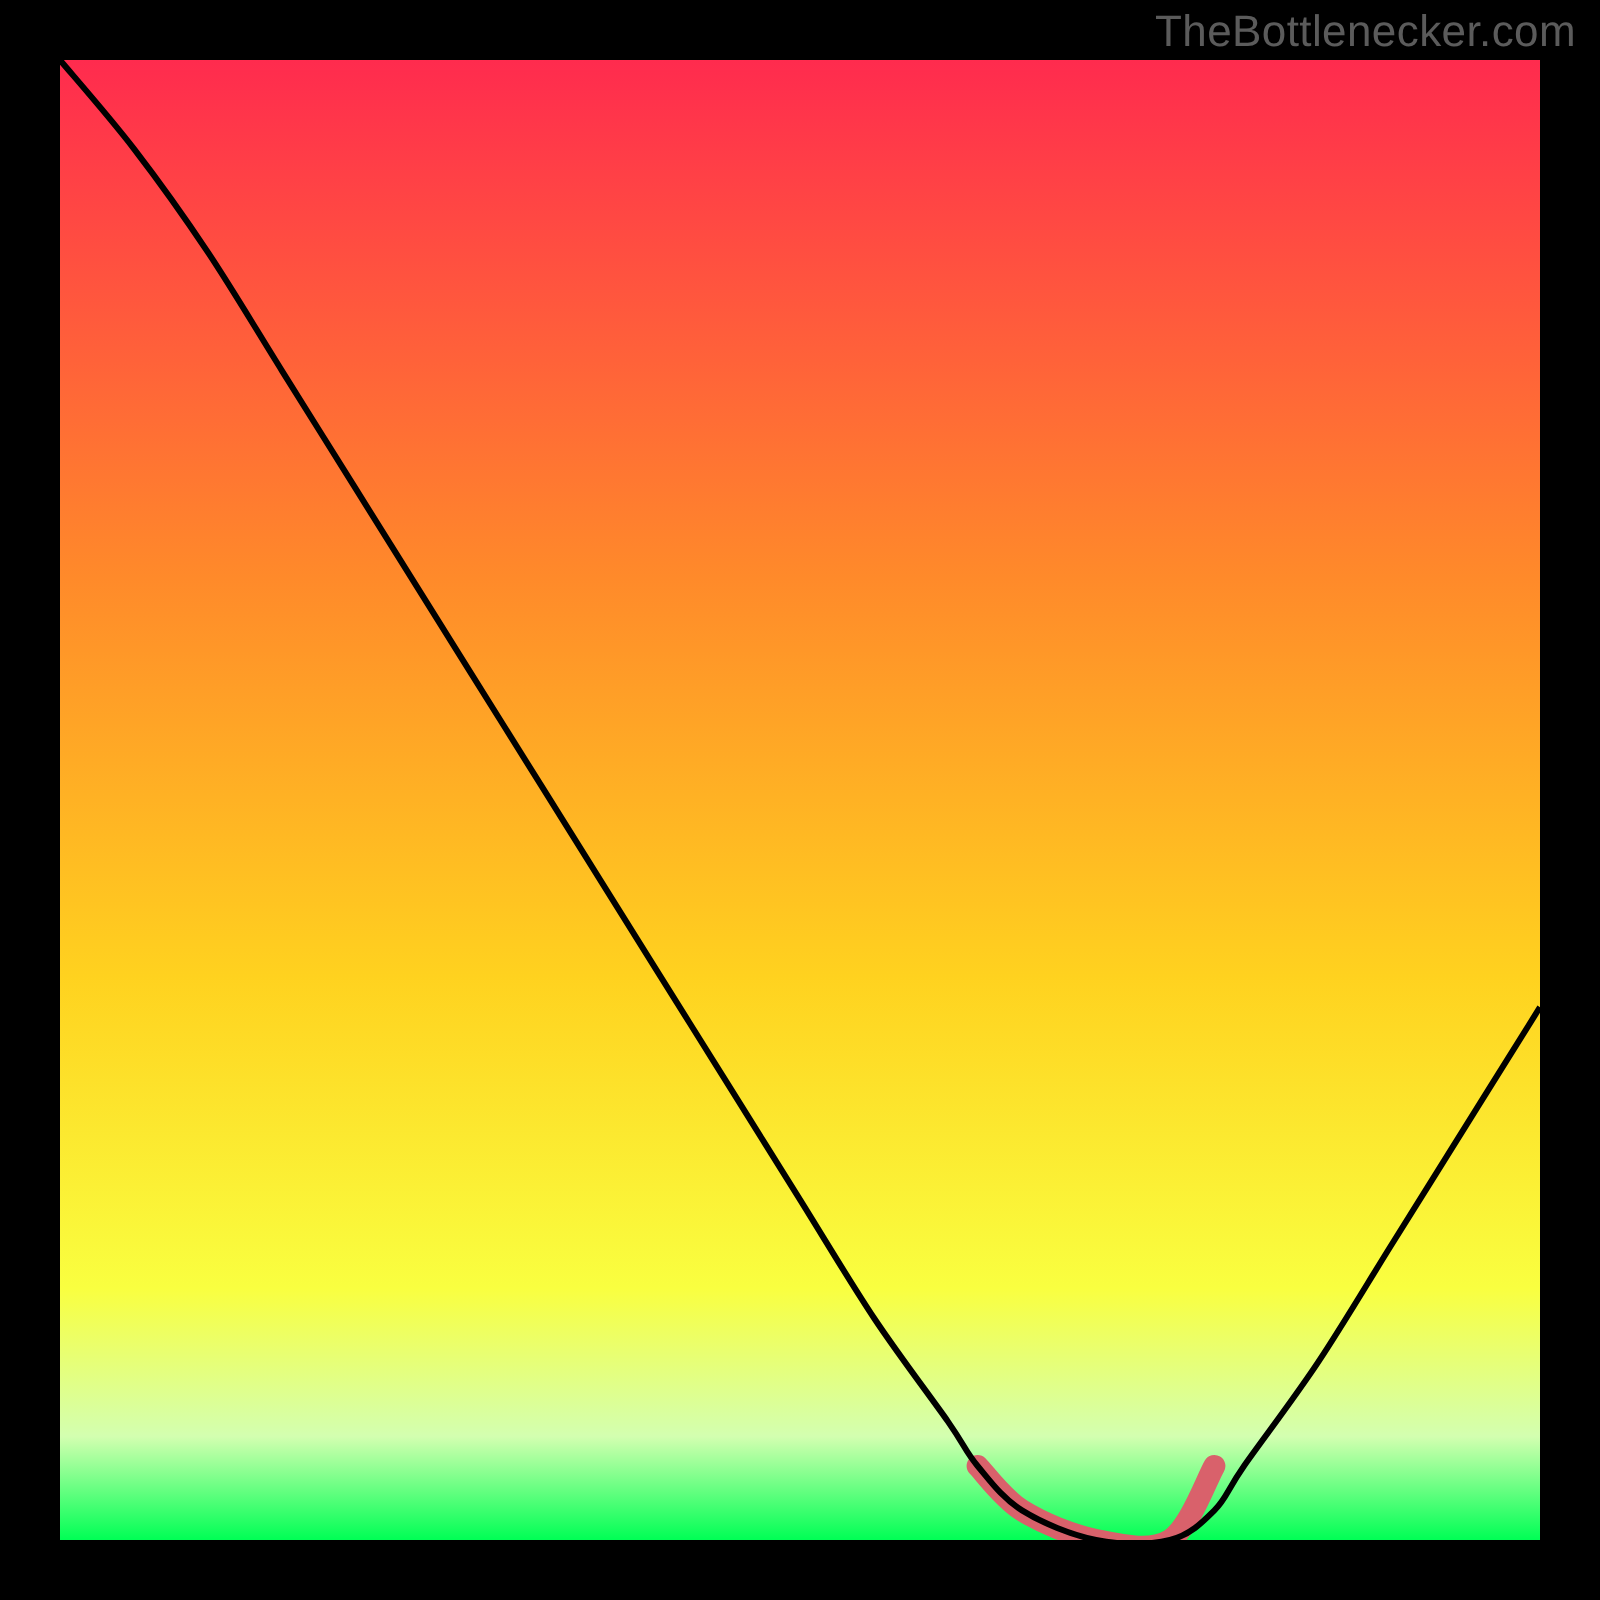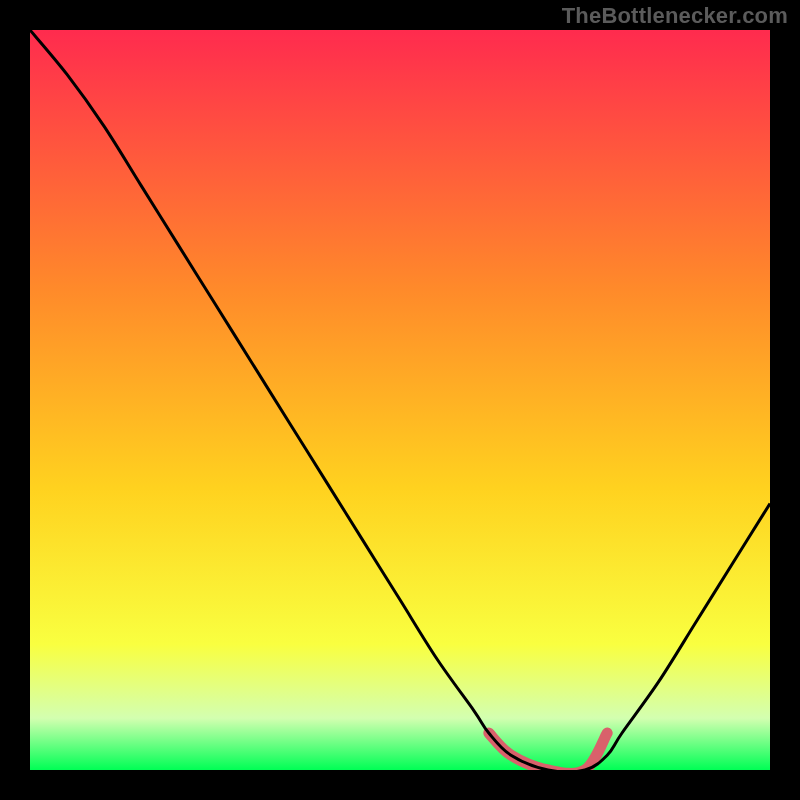--- a/index.html
+++ b/index.html
@@ -26,21 +26,21 @@
     width: 740px;
     height: 740px;
     
   }
   .watermark {
     position: absolute;
     top: 3px;
     right: 12px;
     color: #5b5b5b;
     font-size: 22px;
-    font-weight: 700;
+    font-weight: 400;
     letter-spacing: 0.2px;
   }
   svg { display: block; }
 </style>
 </head>
 <body>
 
 <div class="frame">
 
   <div class="watermark">TheBottlenecker.com</div>

